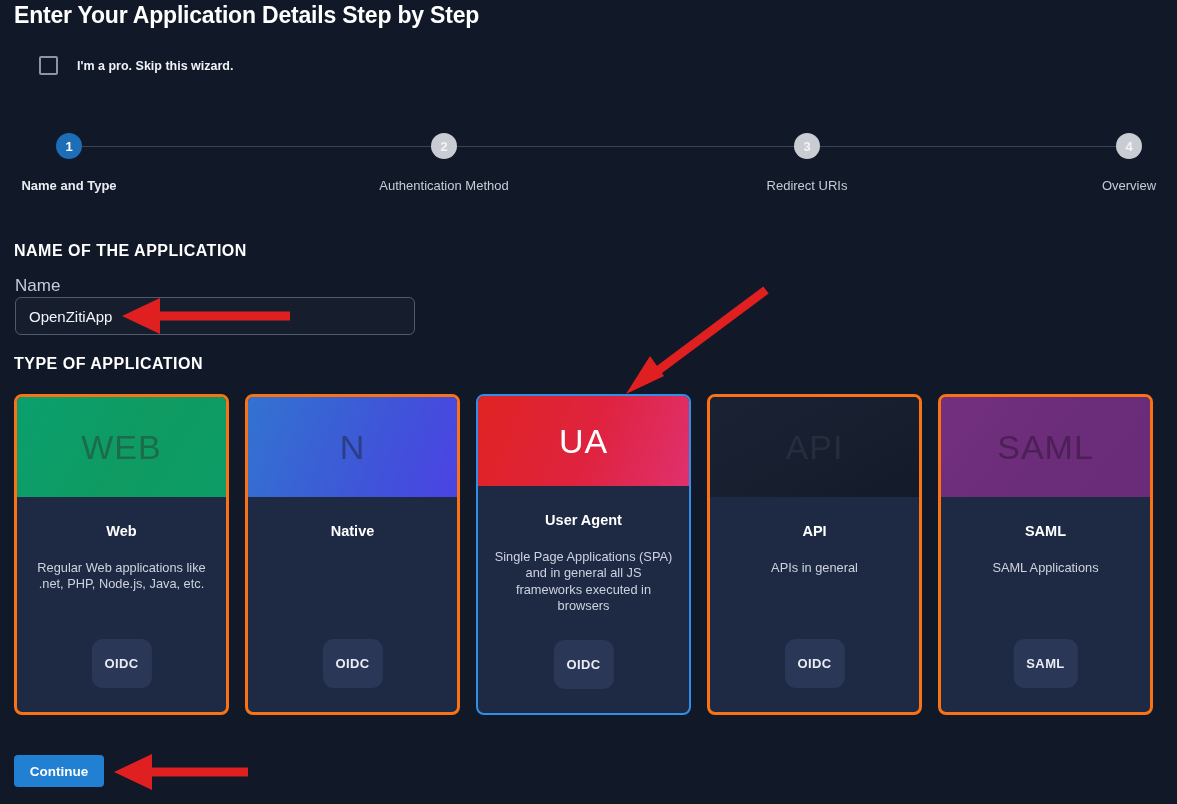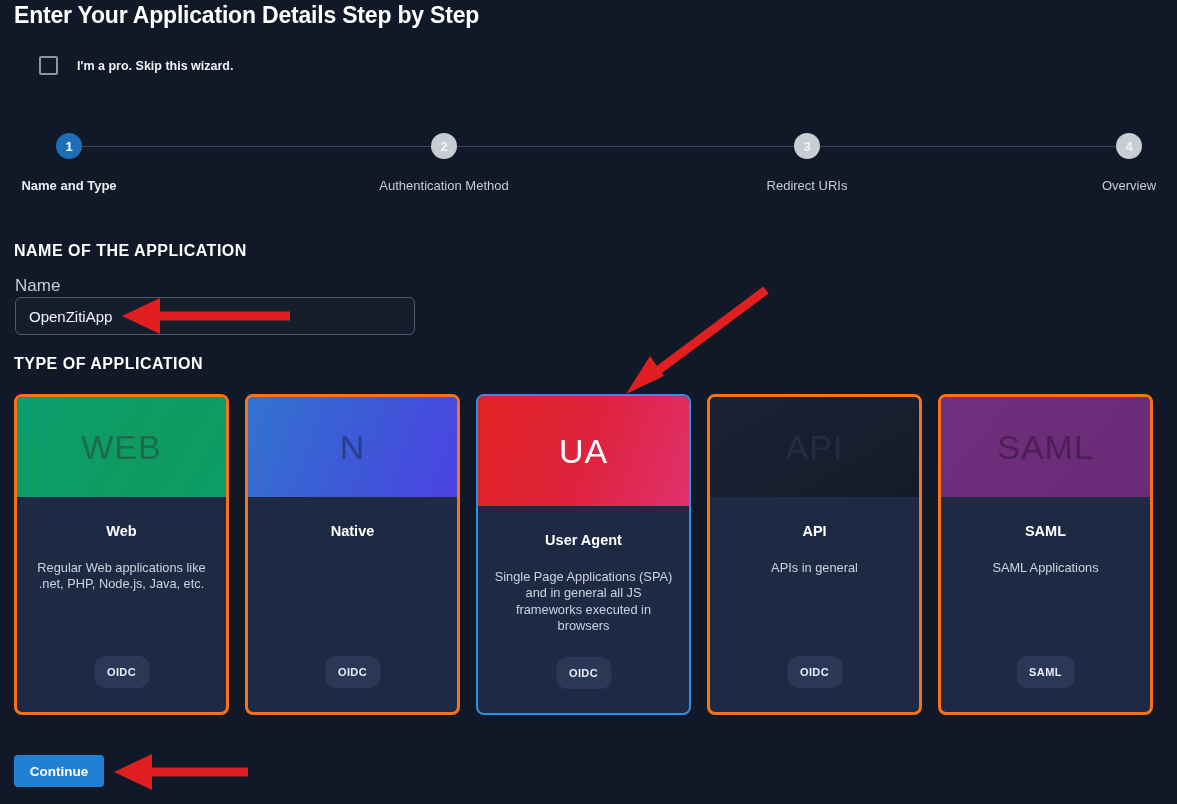--- a/index.html
+++ b/index.html
@@ -161,21 +161,21 @@
   .card.selected {
     border: 2px solid #2e90e8;
   }
   .card-head {
     height: 100px;
     display: flex;
     align-items: center;
     justify-content: center;
     flex: 0 0 auto;
   }
-  .card.selected .card-head { height: 110px; align-items: center; }
+  .card.selected .card-head { height: 90px; align-items: center; }
   .card-head-text {
     font-size: 34px;
     font-weight: 400;
     letter-spacing: 1px;
   }
   .head-web { background: linear-gradient(120deg, #0a9f6e 0%, #0f9b62 55%, #0d9c66 100%); }
   .head-web .card-head-text { color: #1c6b4d; }
   .head-native { background: linear-gradient(110deg, #3273d0 0%, #3f55d8 60%, #4b43e3 100%); }
   .head-native .card-head-text { color: #2a3f86; }
   .head-ua { background: linear-gradient(110deg, #e02322 0%, #df2340 55%, #e0316e 100%); }
@@ -205,24 +205,24 @@
     line-height: 1.27;
     color: #cdd3de;
   }
   .card-badge {
     position: absolute;
     bottom: 24px;
     left: 50%;
     transform: translateX(-50%);
     background: #2b3756;
     color: #e8ecf4;
-    font-size: 11px;
+    font-size: 13px;
     font-weight: 700;
     letter-spacing: 0.4px;
-    padding: 10px 13px;
+    padding: 17px 13px;
     border-radius: 11px;
     white-space: nowrap;
   }
 
   
   .continue-btn {
     position: absolute;
     left: 14px;
     top: 755px;
     width: 90px;

